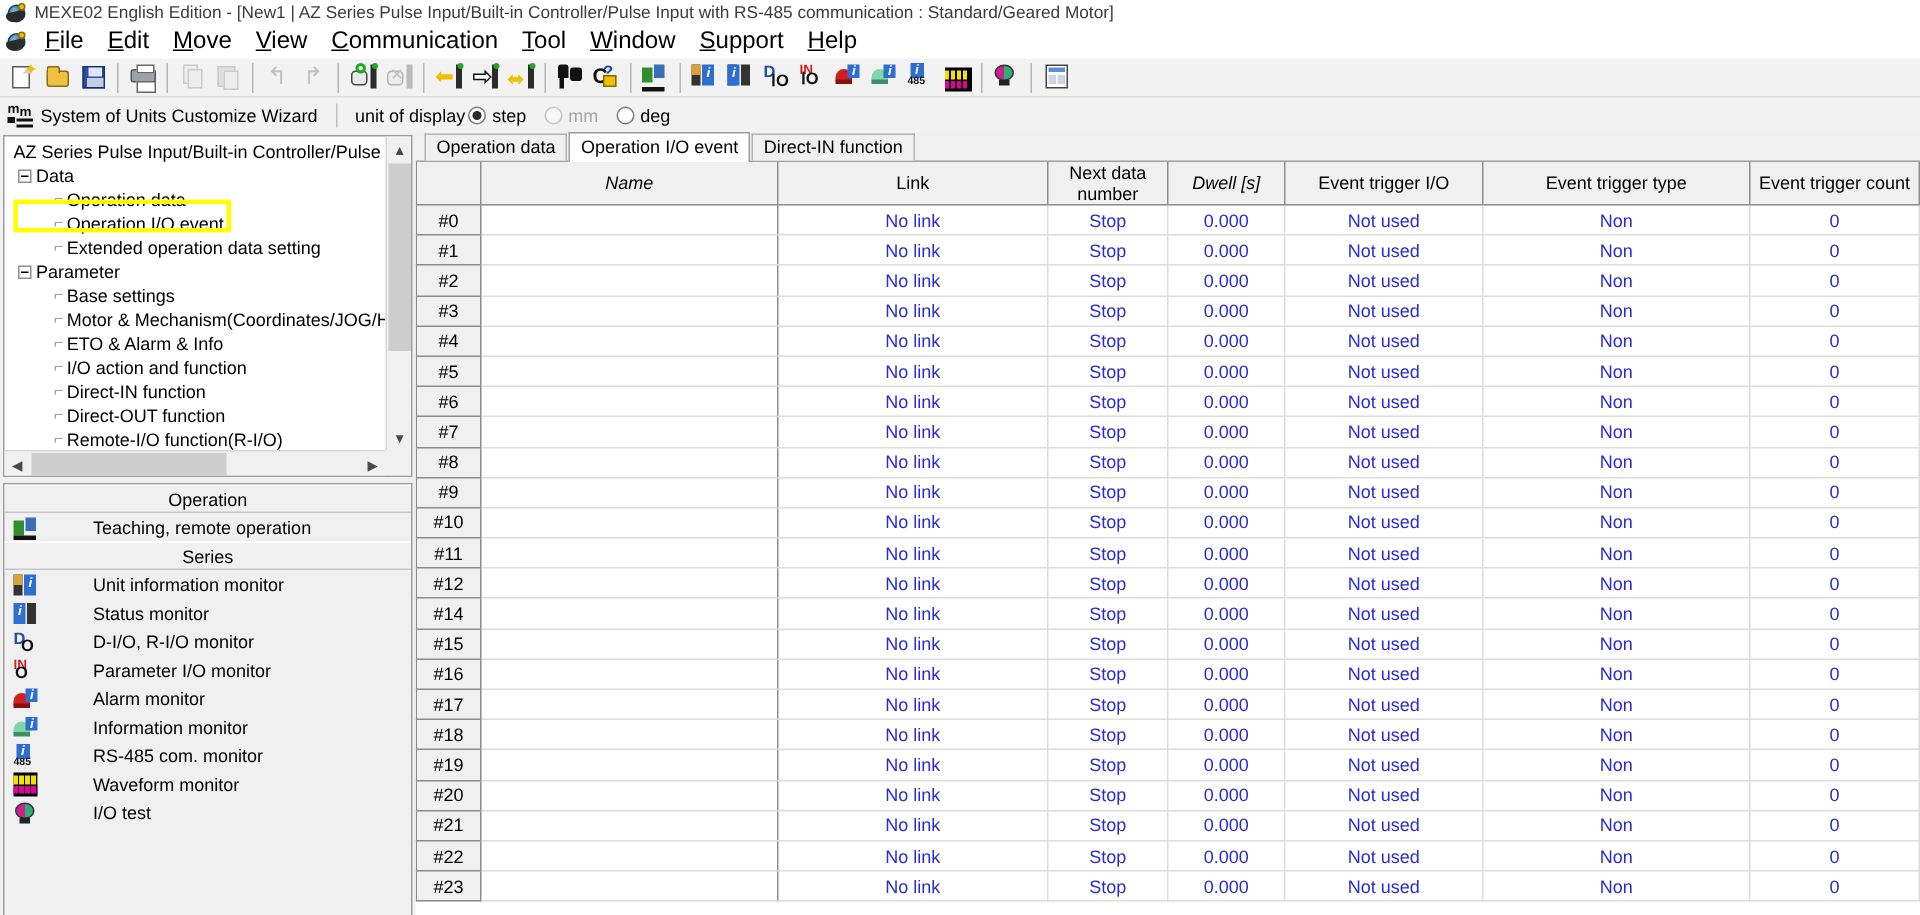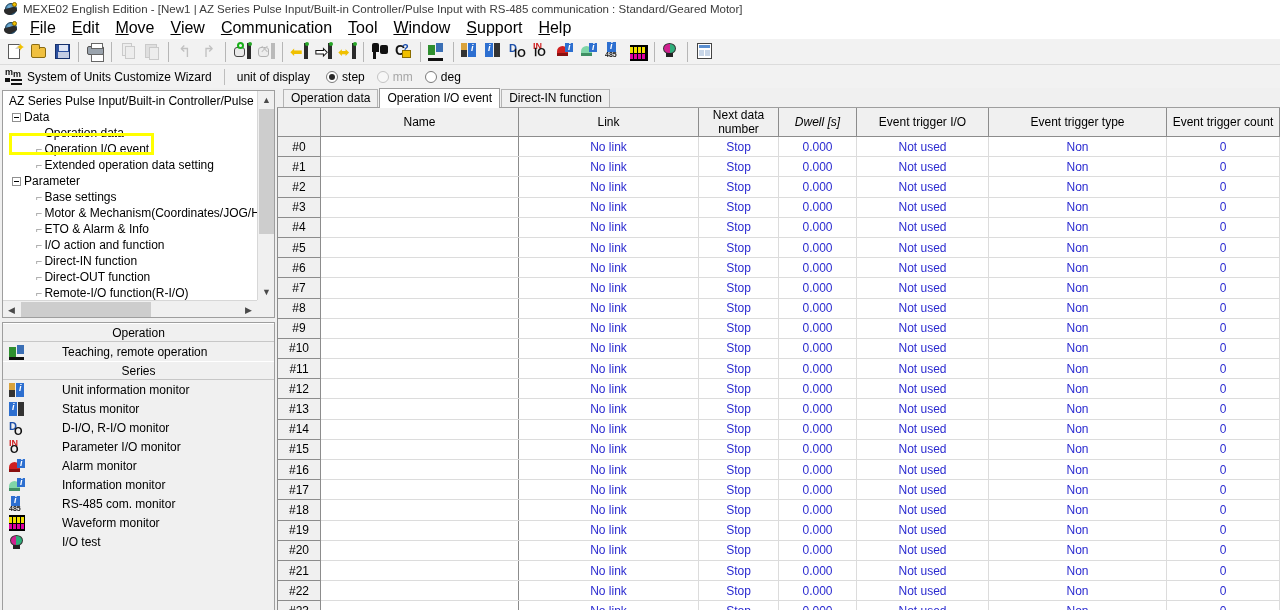--- a/index.html
+++ b/index.html
@@ -307,21 +307,21 @@
   }
   table.grid td.rowhdr {
     background: #f0f0f0;
     color: #000;
     border: 1px solid #8c8c8c;
     border-top: none;
     font-size: 12px;
   }
   table.grid td.namecell { border-right: 1px solid #8c8c8c; }
   table.grid th.c0 { width: 43px; }
-  table.grid th.c1 { width: 198px; }
+  table.grid th.c1 { width: 198px; font-style: italic; }
   table.grid th.c2 { width: 180px; }
   table.grid th.c3 { width: 80px; }
   table.grid th.c4 { width: 78px; font-style: italic; }
   table.grid th.c5 { width: 132px; }
   table.grid th.c6 { width: 178px; }
   table.grid th.c7 { width: auto; }
 </style>
 </head>
 <body>
 
@@ -570,21 +570,21 @@
 <div id="unitsbar">
   <span class="wizicon">
     <span class="mm1">m</span>
       <span class="mm2">m</span>
     <span class="bar1"></span>
       <span class="bar2"></span>
       <span class="bar3"></span>
   </span>
   <span>System of Units Customize Wizard</span>
   <span class="vsep"></span>
-  <span style="margin-right:16px;text-align:right;">unit of display</span>
+  <span style="margin-right:2px;text-align:right;">unit of display</span>
   <span class="radio on">
     <span class="rdot"></span>
     <span>step</span>
   </span>
   <span class="radio disabled">
     <span class="rdot"></span>
     <span>mm</span>
   </span>
   <span class="radio">
     <span class="rdot"></span>
@@ -915,30 +915,20 @@
               <td class="rowhdr">#12</td>
               <td class="namecell"></td>
               <td>No link</td>
               <td>Stop</td>
               <td>0.000</td>
               <td>Not used</td>
               <td>Non</td>
               <td>0</td>
             </tr>
             <tr>
-              <td class="rowhdr">#13</td>
-              <td class="namecell"></td>
-              <td>No link</td>
-              <td>Stop</td>
-              <td>0.000</td>
-              <td>Not used</td>
-              <td>Non</td>
-              <td>0</td>
-            </tr>
-            <tr>
               <td class="rowhdr">#14</td>
               <td class="namecell"></td>
               <td>No link</td>
               <td>Stop</td>
               <td>0.000</td>
               <td>Not used</td>
               <td>Non</td>
               <td>0</td>
             </tr>
             <tr>

